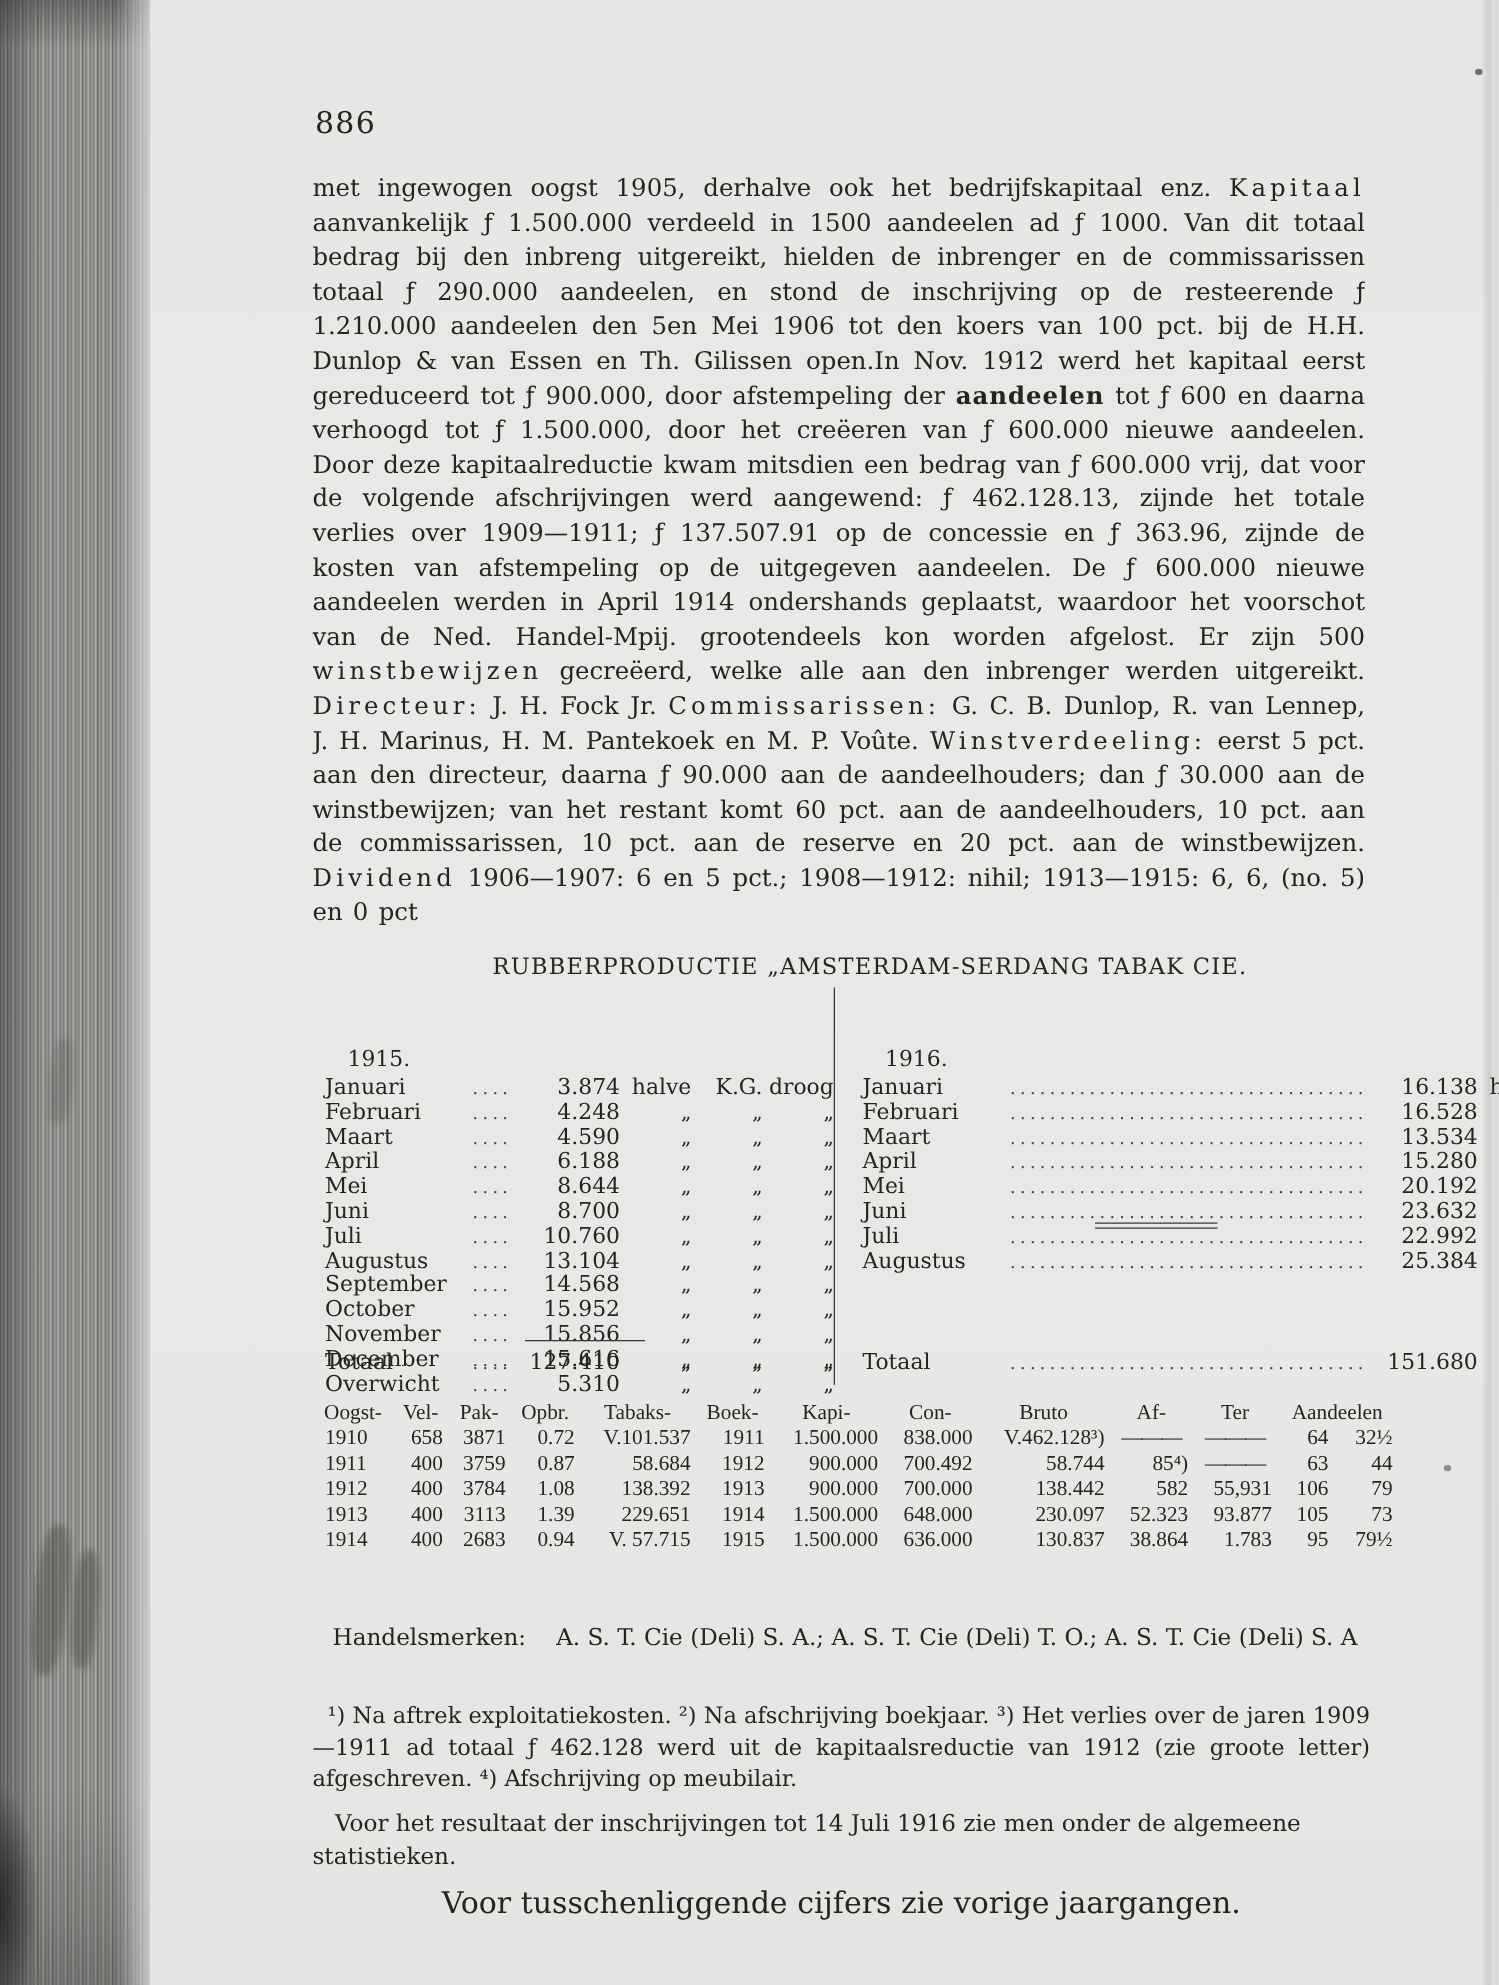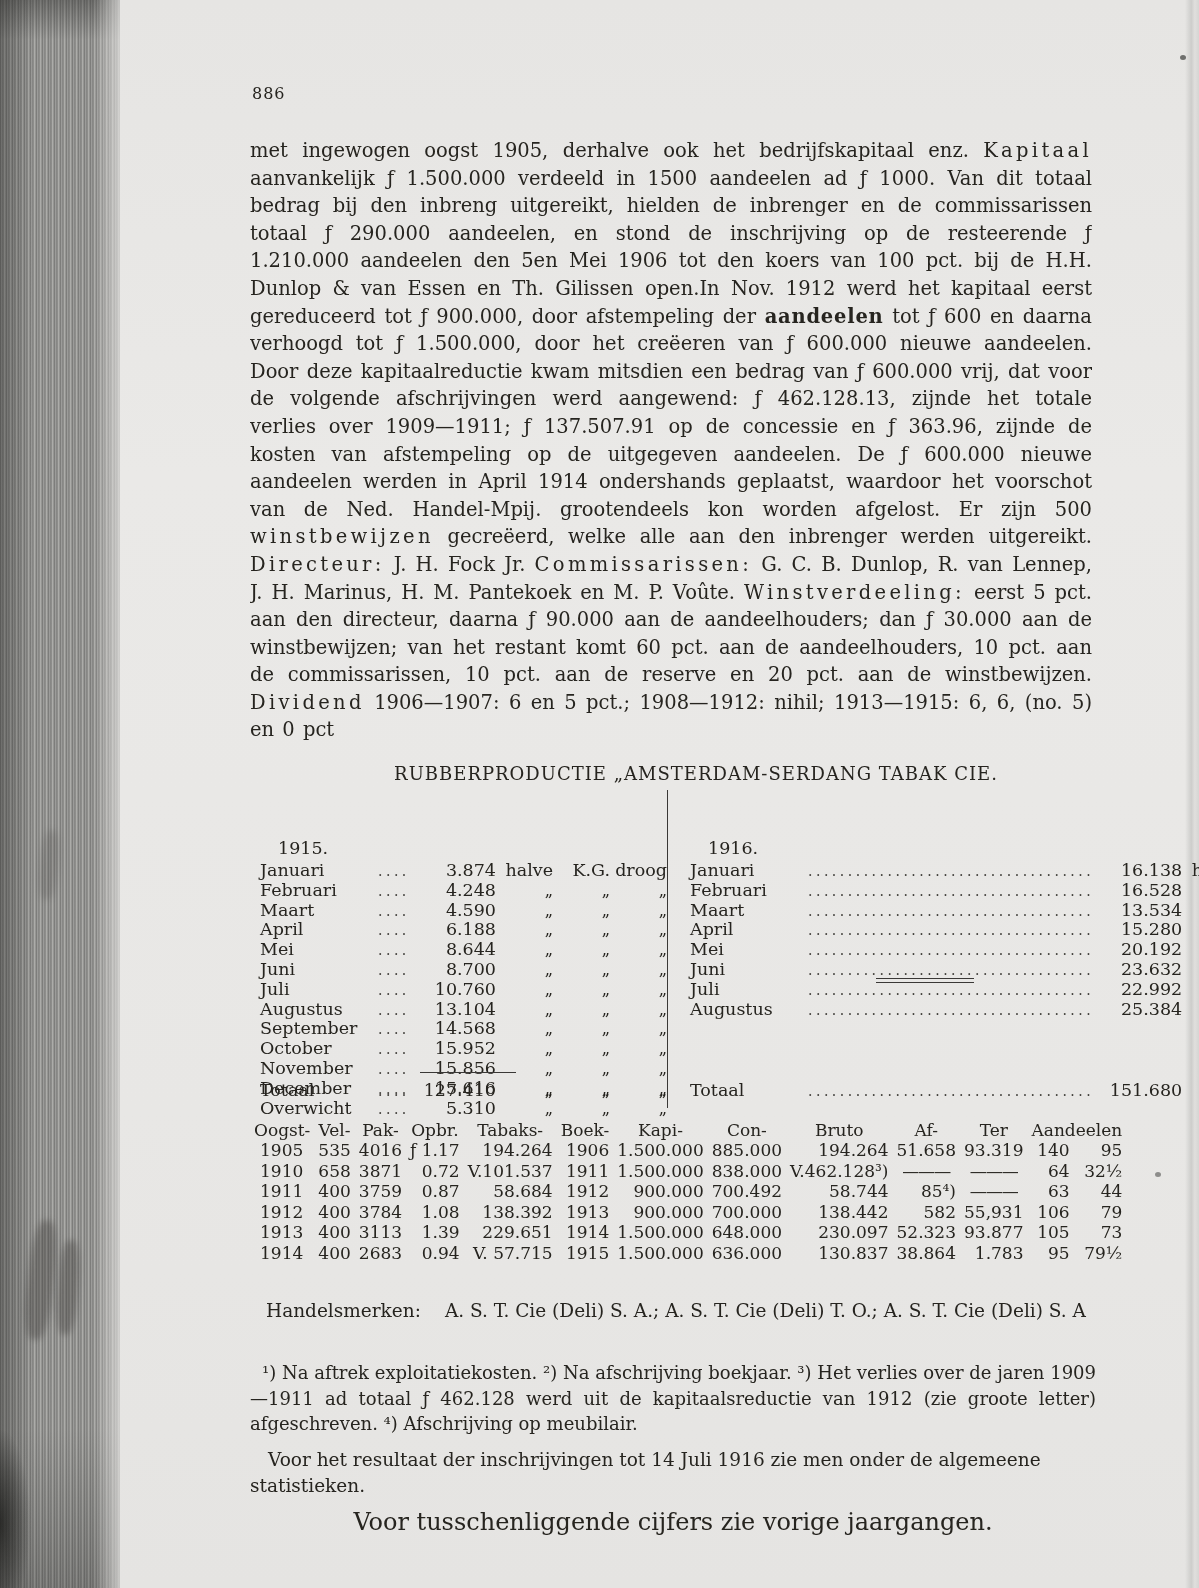--- a/index.html
+++ b/index.html
@@ -37,21 +37,21 @@
   .right-edge{
     position:absolute;right:0;top:0;width:14px;height:100%;
     background:linear-gradient(90deg,rgba(0,0,0,0) 0%,#cdcdcb 45%,#e0dfdd 70%,#d6d5d3 100%);
   }
   .speck{position:absolute;border-radius:50%;}
   .sp1{left:1180px;top:55px;width:6px;height:5px;background:#6f6f6d;}
   .sp2{left:1155px;top:1172px;width:6px;height:5px;background:#8d8d8b;}
   
   .content{position:absolute;left:250px;top:0;width:870px;}
   .pagehead{position:absolute;top:84px;left:0;width:842px;height:28px;}
-  .pagenum{position:absolute;left:2px;top:0;font-size:16px;letter-spacing:1px;}
+  .pagenum{position:absolute;left:2px;top:0;font-size:24px;letter-spacing:1px;}
   .pagetitle{display:block;text-align:center;font-style:italic;font-size:20px;letter-spacing:1.5px;}
   .bodypara{
     position:absolute;top:137px;left:0;width:842px;height:608px;margin:0;
     font-size:19.5px;line-height:27.6px;text-align:justify;word-spacing:2px;overflow:hidden;
   }
   .run-normal{}
   .run-spaced{letter-spacing:.17em;}
   .run-bold{font-weight:700;letter-spacing:.04em;}
   
   .prod-title{position:absolute;top:763px;left:16px;width:860px;text-align:center;font-size:18px;letter-spacing:1px;}
@@ -64,21 +64,21 @@
   .prow .lbl{width:118px;flex:none;}
   .prow .leader{flex:1;overflow:hidden;letter-spacing:3.5px;font-size:14px;opacity:.85;margin-right:10px;}
   .prow .val{width:78px;flex:none;text-align:right;}
   .prow .unit{width:57px;flex:none;text-align:right;}
   .prow .unit.ditto{font-size:16px;}
   .hr-single{position:absolute;top:282px;left:170px;width:96px;border-top:1.5px solid #3a3836;}
   .hr-double{position:absolute;top:188px;left:208px;width:98px;height:3px;border-top:1.5px solid #3a3836;border-bottom:1px solid #3a3836;}
   .prod-total{position:absolute;top:290px;left:10px;right:0;}
   .prod-col.right .prod-total{left:22px;}
   
-  .harvest{position:absolute;top:1120px;left:0;width:868px;border-collapse:collapse;font-size:17px;}
+  .harvest{position:absolute;top:1120px;left:0;width:868px;border-collapse:collapse;font-size:17px;font-family:Liberation Serif, serif;}
   .harvest th{font-weight:400;text-align:center;padding:0 4px;line-height:20px;white-space:nowrap;}
   .harvest td{text-align:right;padding:0 4px;line-height:20.5px;white-space:nowrap;}
   .harvest td.yr{text-align:left;padding-left:10px;}
   .harvest td.dash{text-align:center;letter-spacing:-1px;}
   
   .tm{position:absolute;top:1298px;left:0;width:846px;margin:0;font-size:18.5px;line-height:26px;text-indent:16px;}
   .tm-gap{display:inline-block;width:24px;}
   .fn{position:absolute;top:1360px;left:0;width:846px;margin:0;font-size:18px;line-height:25.5px;text-align:justify;text-indent:12px;}
   .closing1{position:absolute;top:1447px;left:0;width:846px;margin:0;font-size:18.5px;line-height:26px;text-indent:18px;}
   .closing2{position:absolute;top:1508px;left:0;width:846px;margin:0;font-size:24px;text-align:center;}
@@ -305,35 +305,20 @@
             <th>Boek-</th>
             <th>Kapi-</th>
             <th>Con-</th>
             <th>Bruto</th>
             <th>Af-</th>
             <th>Ter</th>
             <th colspan="2">Aandeelen</th>
           </tr>
         </thead>
       <tbody>
-          <tr>
-            <td class="yr">1905</td>
-            <td>535</td>
-            <td>4016</td>
-            <td>ƒ 1.17</td>
-            <td>194.264</td>
-            <td>1906</td>
-            <td>1.500.000</td>
-            <td>885.000</td>
-            <td>194.264</td>
-            <td>51.658</td>
-            <td>93.319</td>
-            <td>140</td>
-            <td>95</td>
-          </tr>
           <tr>
             <td class="yr">1910</td>
             <td>658</td>
             <td>3871</td>
             <td>0.72</td>
             <td>V.101.537</td>
             <td>1911</td>
             <td>1.500.000</td>
             <td>838.000</td>
             <td>V.462.128³)</td>

